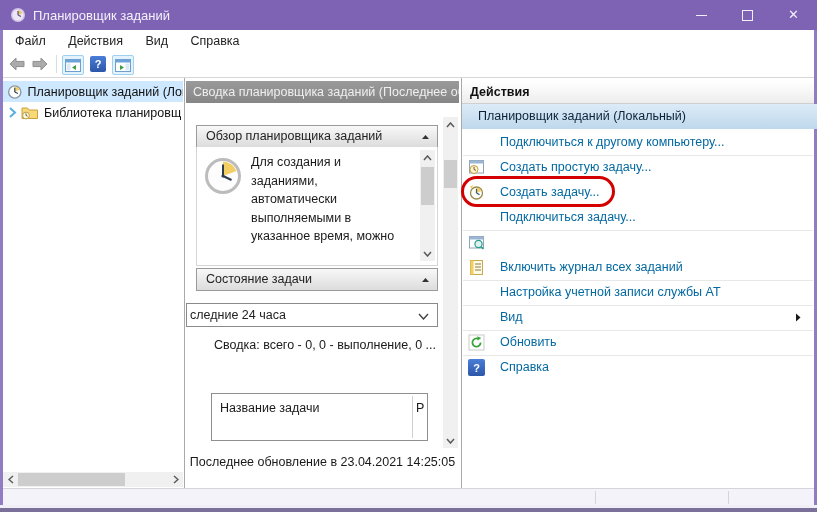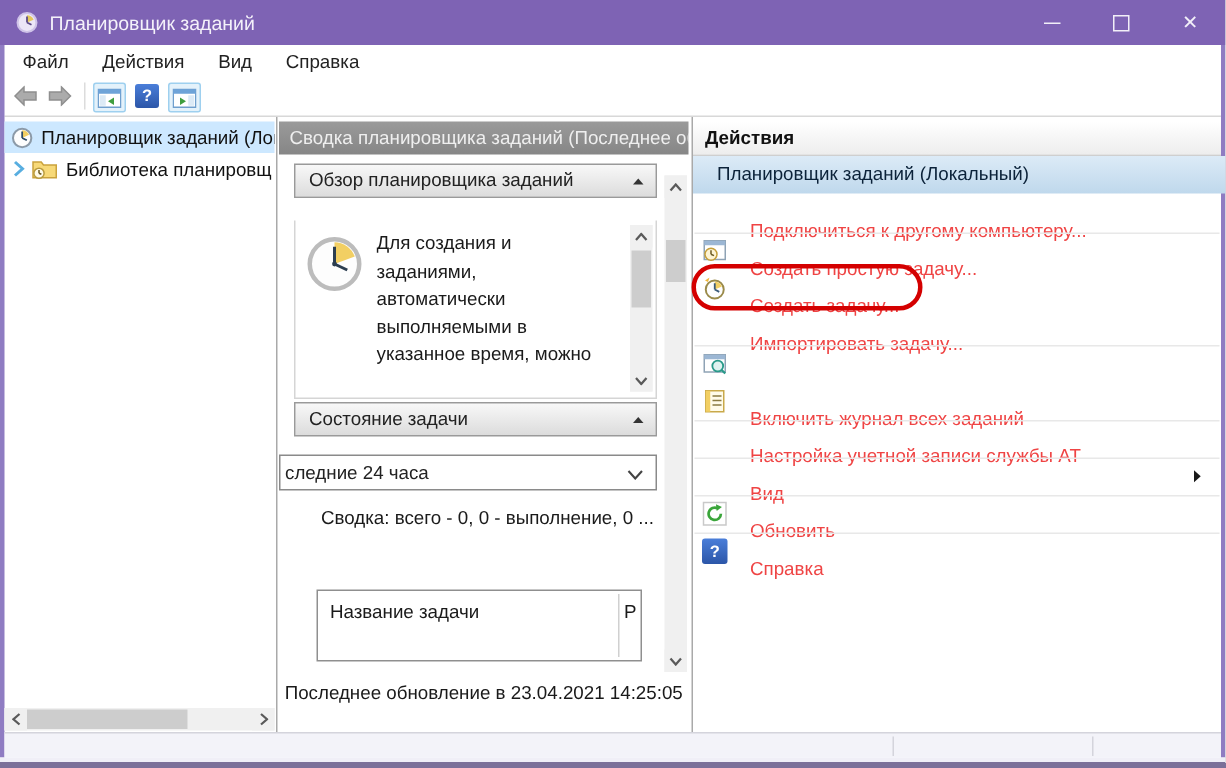--- a/index.html
+++ b/index.html
@@ -60,21 +60,21 @@
   .footer-line{left:186px;top:455px;width:273px;text-align:center;font-size:12.5px;color:#1a1a1a;}
 
   
   .act-header{left:462px;top:81px;width:352px;height:23px;background:linear-gradient(#ffffff,#ededed);
     border-bottom:1px solid #cfcfcf;box-sizing:border-box;font-size:12.5px;font-weight:bold;color:#111;
     line-height:22px;padding-left:8px;}
   .act-group{left:462px;top:104px;width:422px;height:25px;background:linear-gradient(#dcebf7,#bfd8ec);
     font-size:12.5px;color:#0b2239;line-height:25px;padding-left:16px;box-sizing:border-box;}
   .act-row{left:462px;width:352px;height:25px;}
   .act-icon{position:absolute;left:6px;top:4px;width:17px;height:17px;}
-  .act-label{position:absolute;left:38px;top:12px;line-height:25px;font-size:12.5px;color:#ef4444;white-space:nowrap;}
+  .act-label{position:absolute;left:38px;top:0;line-height:25px;font-size:12.5px;color:#0369a1;white-space:nowrap;}
   .act-sep{left:463px;width:350px;height:1px;background:#e8e8e8;}
   .red-ellipse{left:461px;top:176px;width:154px;height:31px;border:3px solid #d40000;border-radius:17px;box-sizing:border-box;}
 
   
   .statusbar{left:3px;top:488px;width:811px;height:17px;background:#f3f3f9;border-top:1px solid #d4d4dc;box-sizing:border-box;}
   .status-div{position:absolute;top:2px;width:1px;height:13px;background:#d4d4dc;}
 </style>
 </head>
 <body>
 
@@ -190,21 +190,21 @@
         </svg>
     </div>
     <div class="vthumb" style="top:43px;height:28px"></div>
     <div class="sbtn" style="left:0;top:316px">
       <svg width="9" height="6" viewBox="0 0 9 6">
           <path d="M1 1 L4.5 5 L8 1" fill="none" stroke="#5a5a5a" stroke-width="1.5"></path>
         </svg>
     </div>
   </div>
 
-  <div class="ab sec-header" style="top:109px">
+  <div class="ab sec-header" style="top:125px">
     <span>Обзор планировщика заданий</span>
     <svg class="sec-arrow" width="9" height="6" viewBox="0 0 9 6">
         <path d="M1 5 L4.5 1 L8 5" fill="#333"></path>
       </svg>
   </div>
   <div class="ab overview-body">
     <svg style="position:absolute;left:6px;top:9px" width="40" height="40" viewBox="0 0 40 40">
       <circle cx="20" cy="20" r="16.5" fill="#fdfdfd" stroke="#bcbcbc" stroke-width="3"></circle>
       <path d="M20 20 L20 5.5 A14.5 14.5 0 0 1 33.5 15 Z" fill="#f2cf63"></path>
       <line x1="20" y1="20" x2="20" y2="8.5" stroke="#2c3e50" stroke-width="2"></line>
@@ -290,21 +290,21 @@
       <line x1="8.5" y1="9" x2="8.5" y2="4.8" stroke="#3a5a7a" stroke-width="1.2"></line>
       <line x1="8.5" y1="9" x2="11.5" y2="10.6" stroke="#3a5a7a" stroke-width="1.2"></line>
       <path d="M2 3 L5 1 L4 4 Z" fill="#f0b93a"></path>
     </svg>
     <span class="act-label">Создать задачу...</span>
   </div>
 
   <div class="ab red-ellipse"></div>
 
   <div class="ab act-row" style="top:205px">
-    <span class="act-label">Импортировать задачу...</span>
+    <span class="act-label">Подключиться задачу...</span>
   </div>
   <div class="ab act-sep" style="top:230px"></div>
 
   <div class="ab act-row" style="top:230px">
     <svg class="act-icon" viewBox="0 0 17 17">
       <rect x="1.5" y="2.5" width="14" height="11.5" fill="#ffffff" stroke="#8fa3b5"></rect>
       <rect x="1.5" y="2.5" width="14" height="3" fill="#9cb7d4"></rect>
       <circle cx="10.5" cy="10" r="3.6" fill="#dff2f0" stroke="#2a9a8a" stroke-width="1.2"></circle>
       <line x1="13" y1="12.6" x2="15.5" y2="15" stroke="#2a9a8a" stroke-width="1.5"></line>
     </svg>

